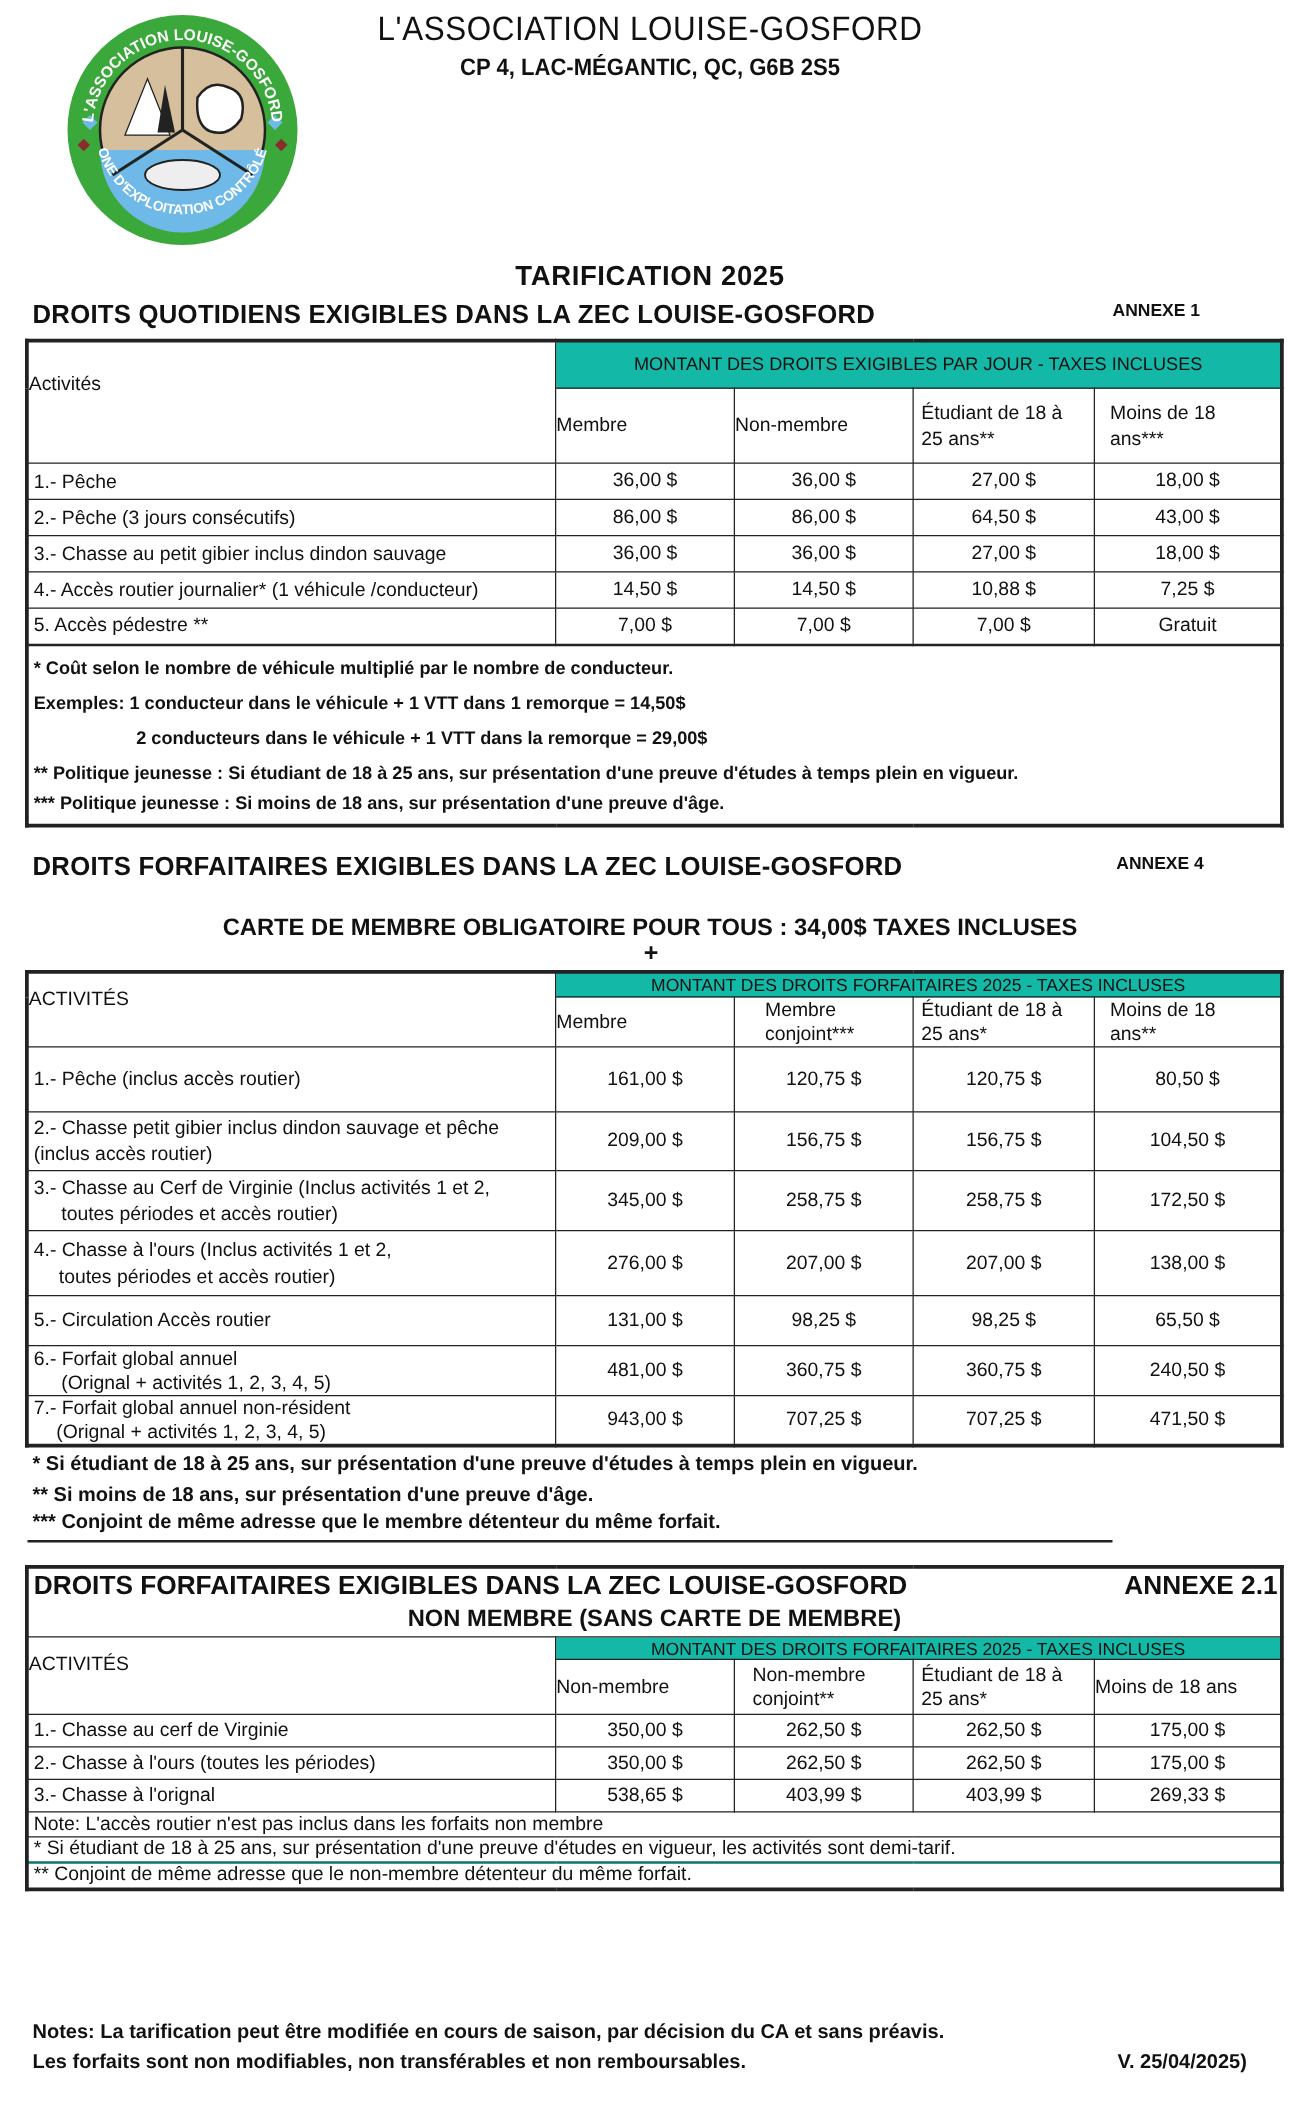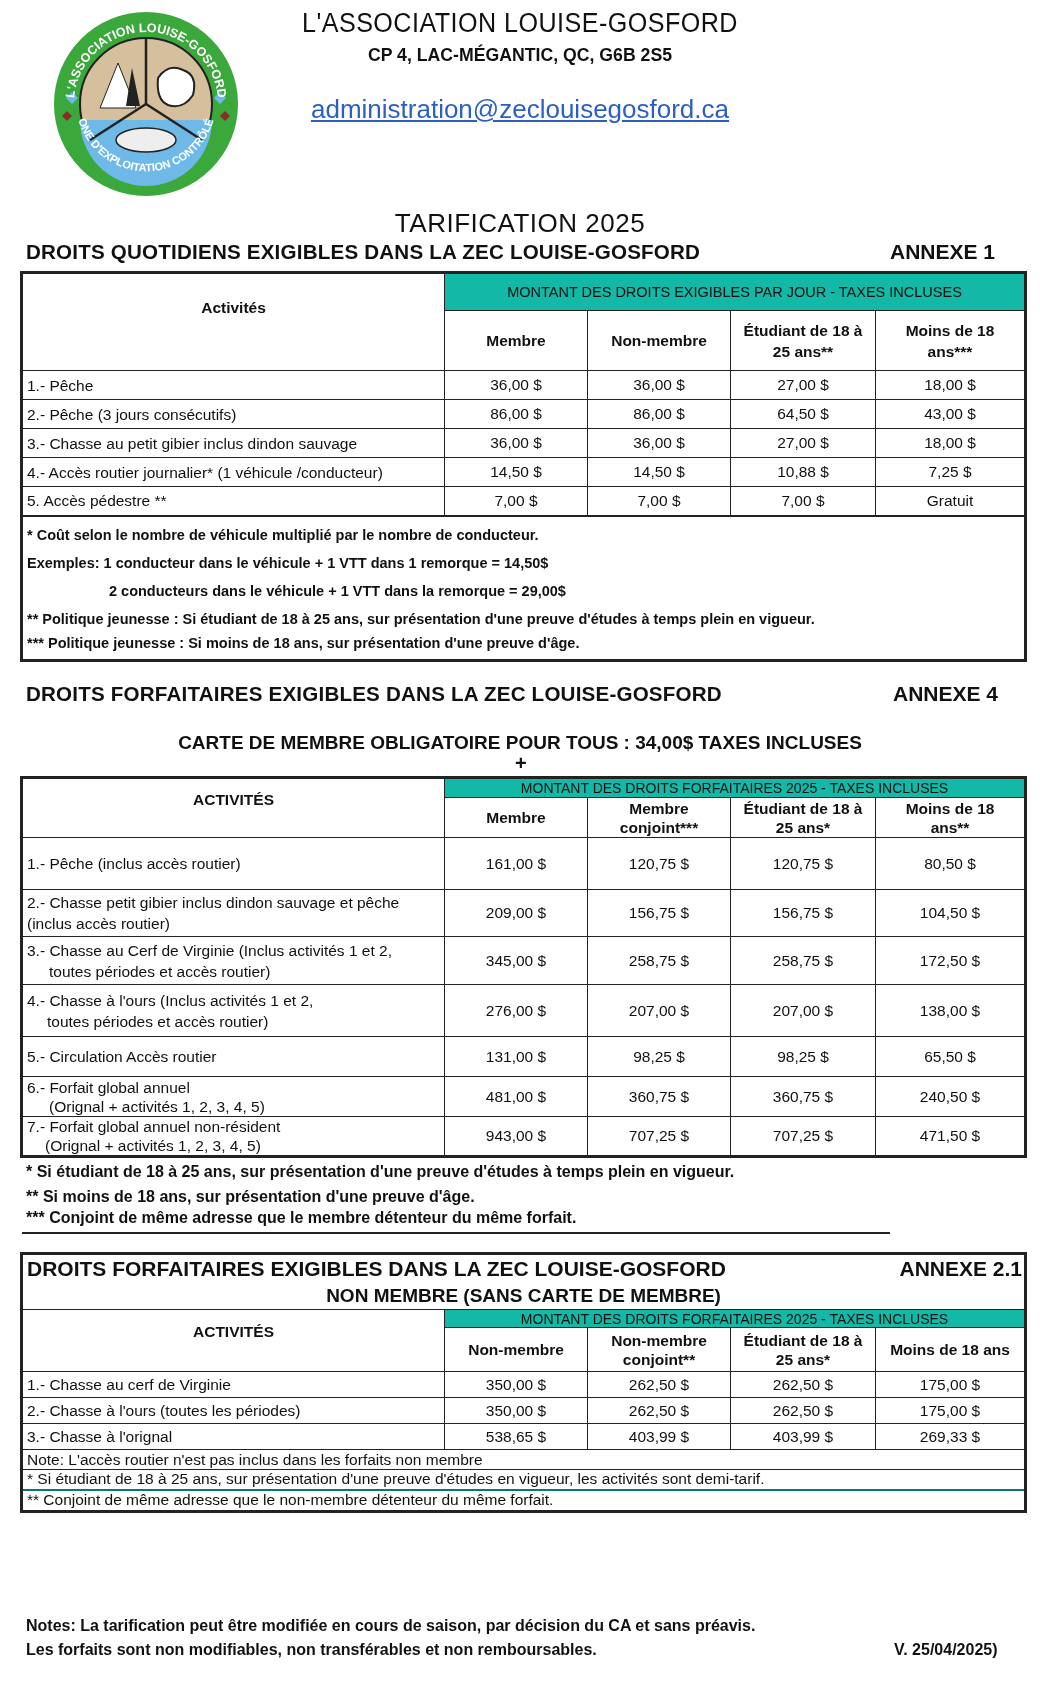--- a/index.html
+++ b/index.html
@@ -8,30 +8,30 @@
 
   .header { position: absolute; top: 0; left: 0; width: 1040px; height: 200px; }
   .logo-left { position: absolute; left: 48px; top: 8px; width: 196px; height: 192px; }
   .org-name { position: absolute; left: 270px; top: 8px; width: 500px; text-align: center; font-size: 27px; font-weight: normal; letter-spacing: 0.5px; transform: scaleX(0.93); }
   .org-address { position: absolute; left: 270px; top: 44px; width: 500px; text-align: center; font-size: 19px; font-weight: bold; transform: scaleX(0.93); }
   .org-email { position: absolute; left: 270px; top: 94px; width: 500px; text-align: center; font-size: 26px; color: #2b5fc4; text-decoration: underline; }
   .zec-logo { position: absolute; left: 840px; top: 15px; width: 188px; height: 134px; background: #1ea85a; color: #fff; }
   .zec-logo .zec-word { position: absolute; left: 22px; top: 36px; font-size: 40px; font-weight: bold; letter-spacing: -1px; font-family: "DejaVu Sans", sans-serif; }
   .zec-logo .zec-sub { position: absolute; left: 22px; top: 84px; font-size: 17px; font-weight: bold; transform: scaleX(0.9); transform-origin: left; }
 
-  .title { position: absolute; left: 0; top: 208; width: 1040px; text-align: center; font-size: 26px; font-weight: normal; letter-spacing: 0.5px; }
+  .title { position: absolute; left: 0; top: 208; width: 1040px; text-align: center; font-size: 22px; font-weight: bold; letter-spacing: 0.5px; }
   .sec-head { position: absolute; left: 26px; font-size: 21px; font-weight: 900; transform: scaleX(0.98); transform-origin: left; letter-spacing: 0.2px; }
-  .annex { position: absolute; font-size: 21px; font-weight: 900; }
+  .annex { position: absolute; font-size: 14px; font-weight: 900; }
 
   table { border-collapse: collapse; position: absolute; left: 20px; width: 1004px; table-layout: fixed; }
   td, th { border: 1px solid #222; font-weight: normal; font-size: 15.5px; }
   td.num { text-align: center; }
   td.act { padding-left: 4px; text-align: left; line-height: 21px; }
   th.grey { background: #14b8a6; font-size: 14.5px; text-align: center; }
-  th.colh { text-align: center; font-size: 15.5px; line-height: 21px; font-weight: bold; }
+  th.colh { text-align: left; font-size: 15.5px; line-height: 21px; }
   .t-outer { border: 3px solid #222; }
 
   .foot-bold { position: absolute; left: 26px; font-size: 16px; font-weight: 900; }
   .note-row td { font-size: 15px; padding-left: 4px; }
 </style>
 </head>
 <body>
 
 <div class="header">
   <div class="logo-left">
@@ -53,21 +53,20 @@
       <defs>
         <path id="topArc" d="M26,96 A72,72 0 0 1 170,96"></path>
         <path id="botArc" d="M30,110 A70,70 0 0 0 166,110"></path>
       </defs>
       <text font-family="Liberation Sans, sans-serif" font-size="12.5" font-weight="bold" fill="#fff"><textPath href="#topArc" startOffset="50%" text-anchor="middle">L'ASSOCIATION LOUISE-GOSFORD</textPath></text>
       <text font-family="Liberation Sans, sans-serif" font-size="11" font-weight="bold" fill="#fff"><textPath href="#botArc" startOffset="50%" text-anchor="middle">ZONE D'EXPLOITATION CONTRÔLÉE</textPath></text>
     </svg>
   </div>
   <div class="org-name">L'ASSOCIATION LOUISE-GOSFORD</div>
   <div class="org-address">CP 4, LAC-MÉGANTIC, QC, G6B 2S5</div>
-  <div class="org-email">administration@zeclouisegosford.ca</div>
 </div>
 
 <div class="title" style="top:208px;">TARIFICATION 2025</div>
 
 <div class="sec-head" style="top:240px;">DROITS QUOTIDIENS EXIGIBLES DANS LA ZEC LOUISE-GOSFORD</div>
 <div class="annex" style="left:890px; top:240px;">ANNEXE 1</div>
 
 <table class="t-outer" style="top:271px;">
   <colgroup>
       <col style="width:423px">

